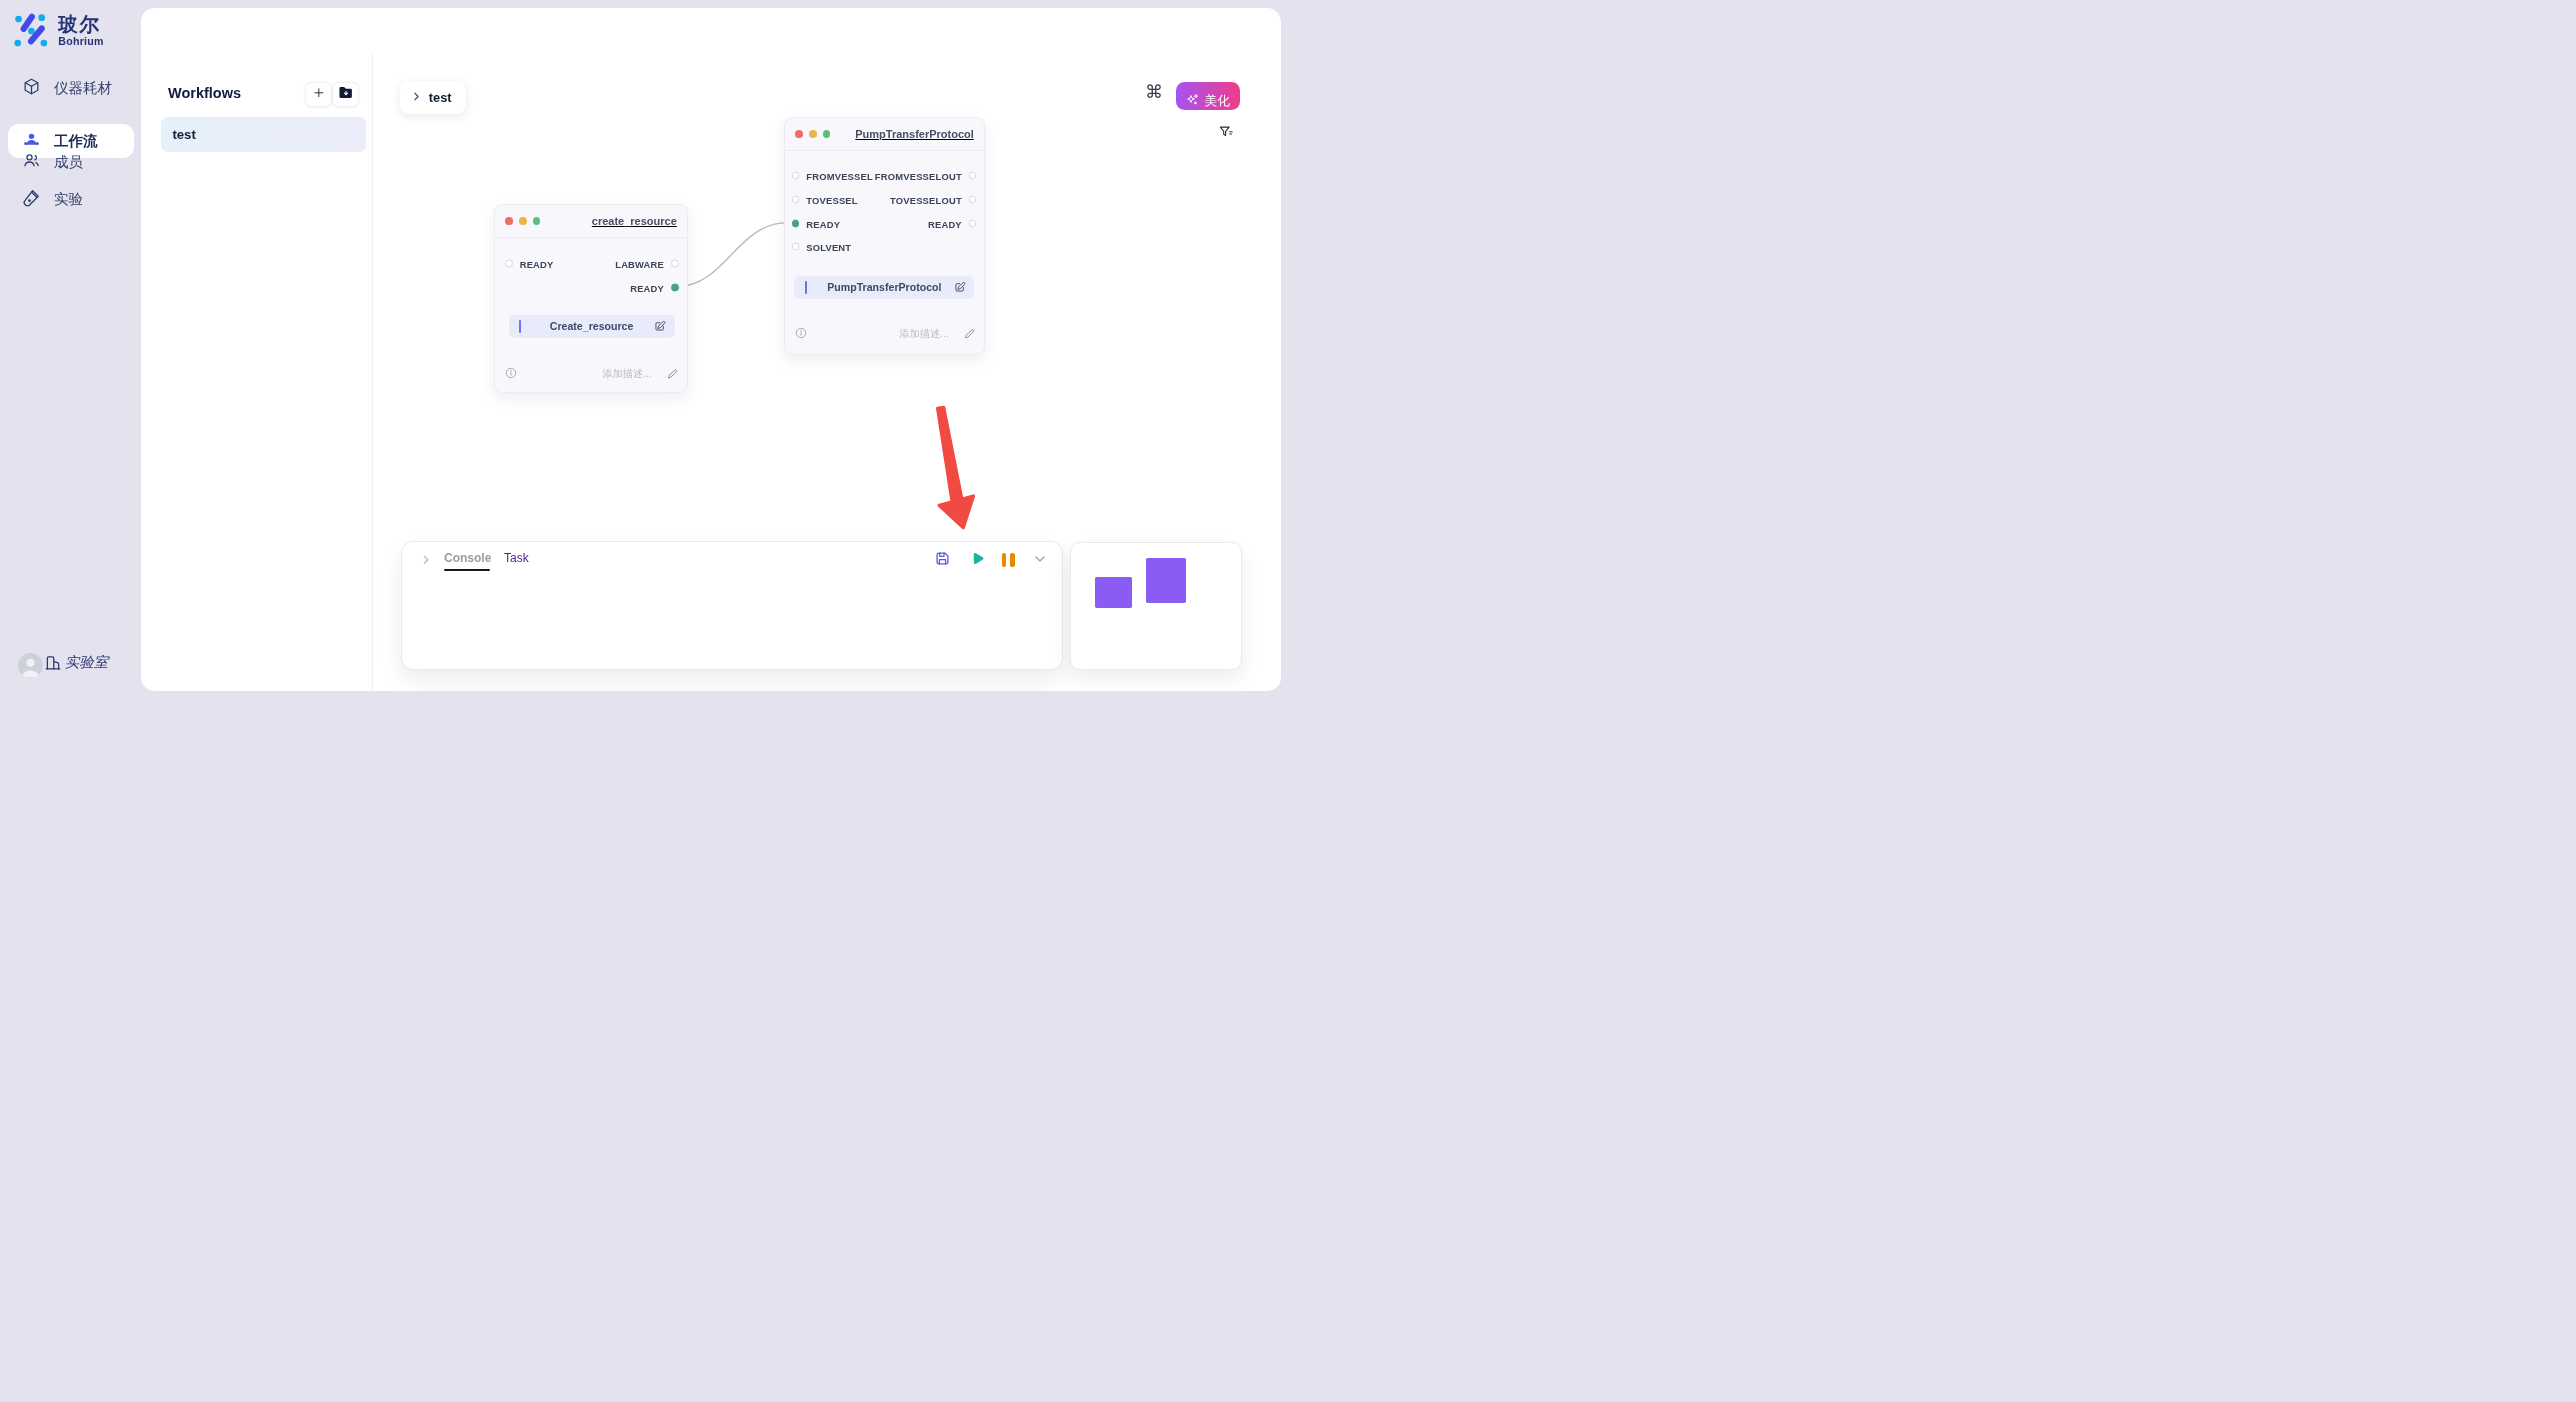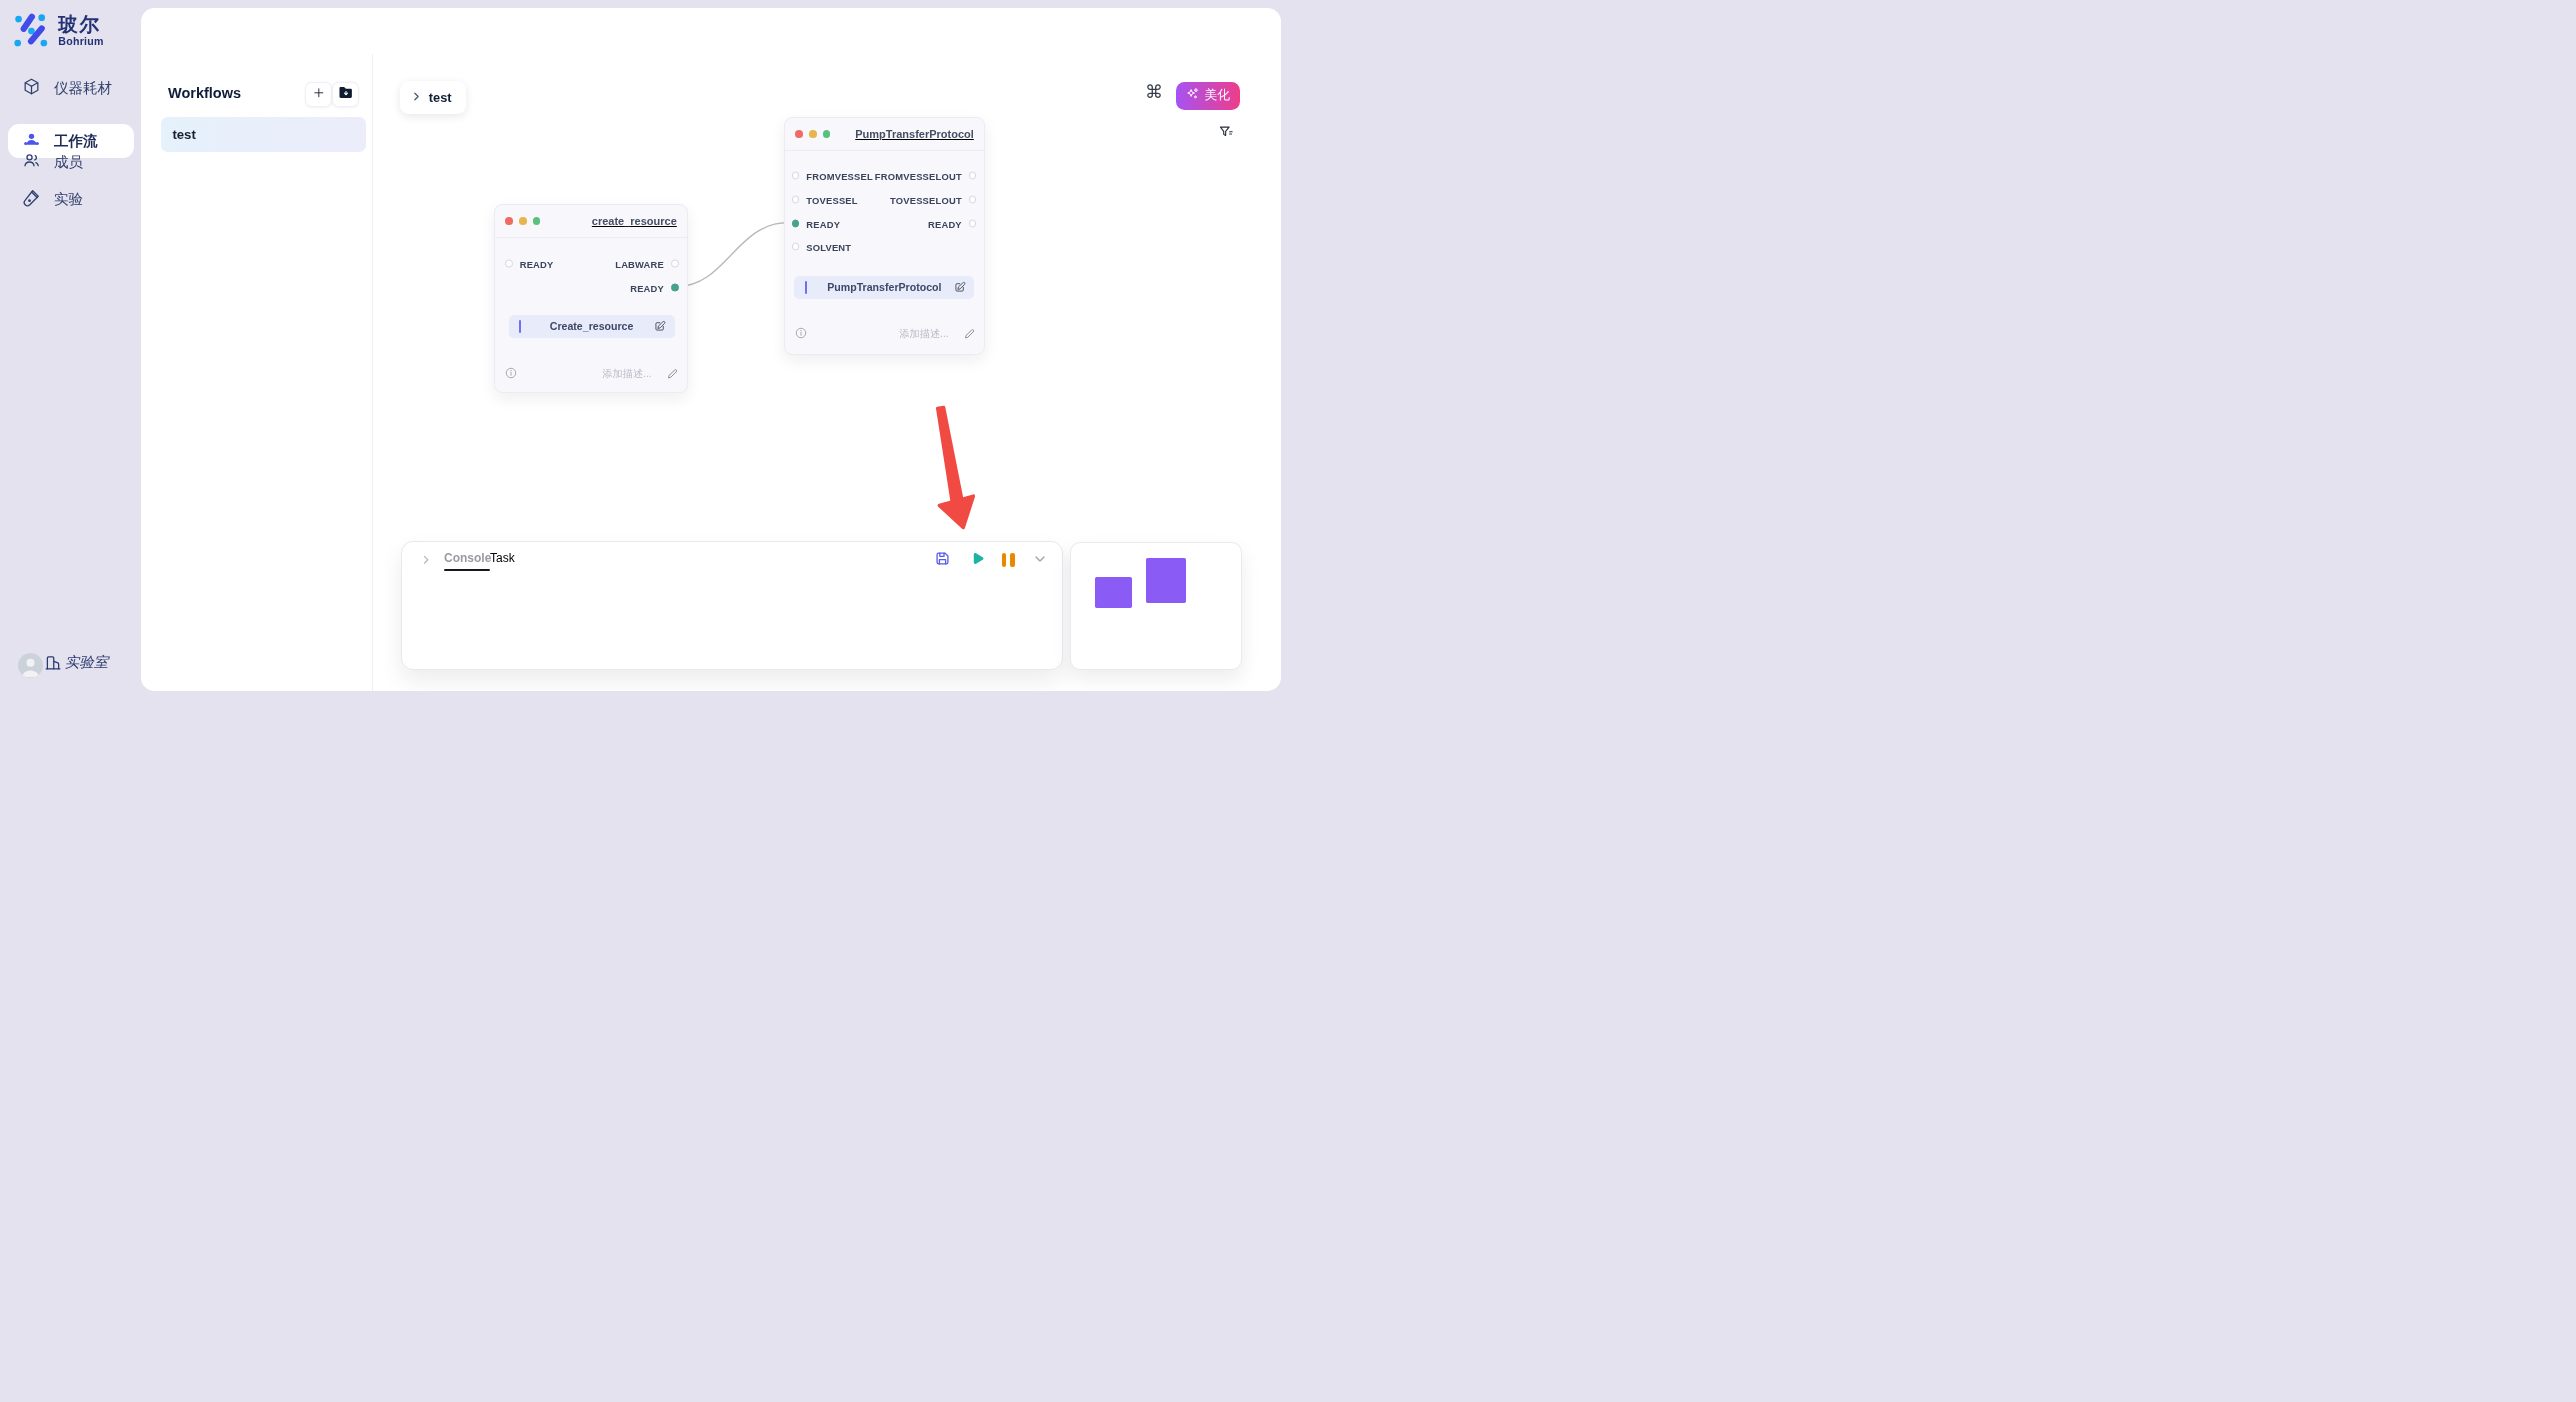--- a/index.html
+++ b/index.html
@@ -42,21 +42,21 @@
   .canvas{position:absolute;left:231px;top:46px;right:0;bottom:0;overflow:hidden;}
   .overlay{position:absolute;left:0;top:0;pointer-events:none;}
 
   .breadcrumb{position:absolute;left:28px;top:27px;width:66px;height:33px;background:#fff;border-radius:8.5px;
     box-shadow:0 2.6px 8.5px rgba(22,26,48,.10);display:flex;align-items:center;gap:6.8px;padding-left:11px;
     box-sizing:border-box;cursor:pointer;}
   .breadcrumb .nm{font-size:12.8px;font-weight:700;color:#0f1d35;}
 
   .cmd-ico{position:absolute;left:773px;top:29px;font-size:18px;color:#363c4a;cursor:pointer;line-height:19px;}
   .beautify{position:absolute;left:804px;top:28px;width:64px;height:28px;border-radius:8.5px;
-    background:linear-gradient(90deg,#a653f2,#ee3d8a);display:flex;align-items:center;justify-content:center;
+    background:linear-gradient(90deg,#a653f2,#ee3d8a);display:flex;align-items:flex-end;justify-content:center;
     gap:5.1px;cursor:pointer;}
   .beautify .lbl{color:#fff;font-size:12.8px;font-weight:500;}
   .filter-ico{position:absolute;left:846px;top:70px;cursor:pointer;}
 
   
   .node{position:absolute;background:#f8f8fc;border:0.9px solid #ebebf1;border-radius:8.5px;
     box-shadow:0 5.1px 15.3px rgba(23,25,35,.07);text-decoration:underline;}
   .node-header{height:33px;border-bottom:0.9px solid #ececf2;display:flex;align-items:center;
     padding:0 10.2px;gap:6px;box-sizing:border-box;}
   .tdot{width:7.7px;height:7.7px;border-radius:50%;}
@@ -73,21 +73,21 @@
   .action .edit{position:absolute;right:8.5px;top:5.1px;}
   .nfooter{position:absolute;left:10.2px;right:9.4px;height:13.6px;display:flex;align-items:center;}
   .desc{margin-left:auto;font-size:10.2px;color:#b9bac6;margin-right:15px;cursor:text;}
 
   
   .console{position:absolute;left:29px;top:487px;width:660px;height:127px;background:#fff;
     border:0.9px solid #e8e8ee;border-radius:12px;box-shadow:0 10.2px 22px rgba(20,22,40,.08);}
   .console .chev{position:absolute;left:17px;top:11px;cursor:pointer;}
   .ctab{position:absolute;top:9.4px;font-size:12px;cursor:pointer;}
   .ctab.console-tab{left:42px;font-weight:700;color:#9b9ba3;}
-  .ctab.task-tab{left:88px;font-weight:500;color:#000000;}
+  .ctab.task-tab{left:102px;font-weight:500;color:#4c1d95;}
   .ctab-underline{position:absolute;left:42px;top:27px;width:46px;height:2.6px;border-radius:1.7px;background:#17181c;}
   .cicons{position:absolute;right:14.5px;top:8.5px;display:flex;align-items:center;gap:17px;}
   .cicons>*{cursor:pointer;}
   .pausebars{display:flex;gap:4.3px;}
   .pausebars span{width:4.3px;height:13.6px;border-radius:2.1px;background:#e88a00;}
 
   
   .minimap{position:absolute;left:698px;top:488px;width:170px;height:126px;background:#fff;
     border:0.9px solid #e9e9ef;border-radius:10.2px;box-shadow:0 8.5px 19px rgba(20,22,40,.08);cursor:pointer;}
   .mini-rect{position:absolute;background:#8a5cf5;border-radius:1.7px;}

